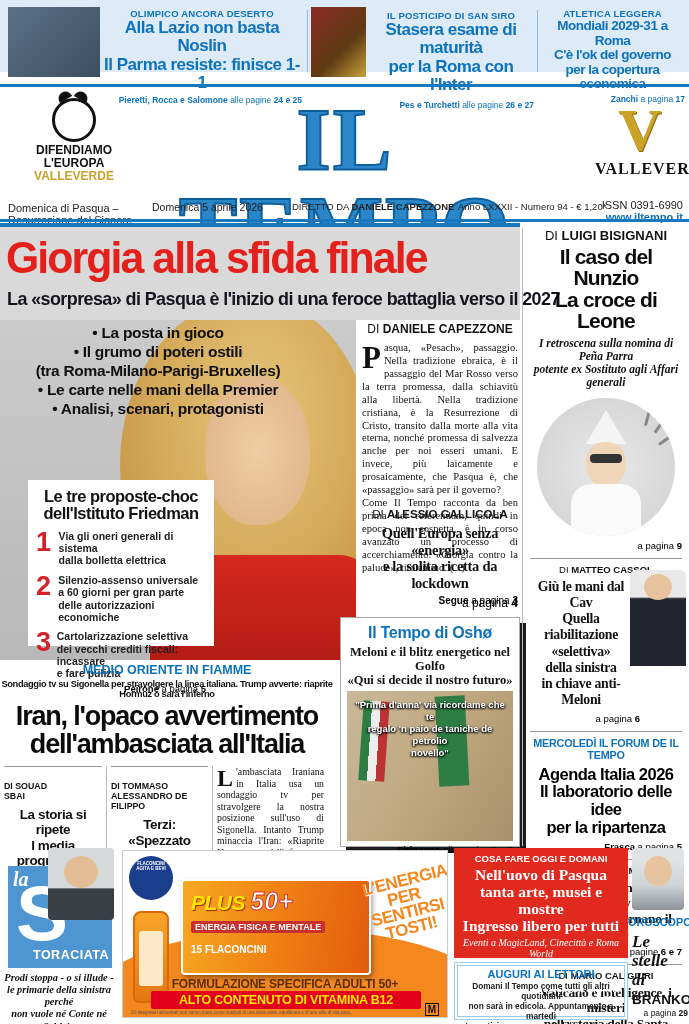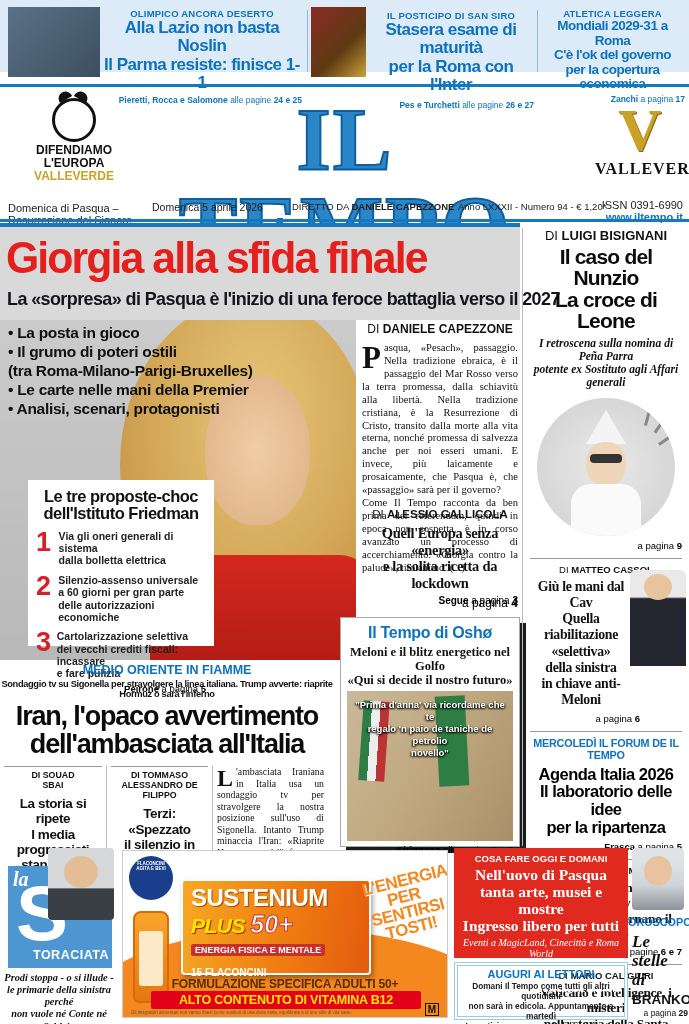--- a/index.html
+++ b/index.html
@@ -75,21 +75,21 @@
   .osho-overlay { position:absolute; left:3px; top:8px; width:160px; font-size:9.5px; font-weight:bold; color:#fff; text-align:center; text-shadow:1px 1px 2px #000, -1px 1px 2px #000; line-height:1.25; }
   .osho-by { font-size:9.5px; text-align:right; margin-top:3px; }
 
   .medio { left:0; top:663px; width:334px; }
   .medio-kicker { color:#0d72bd; font-weight:bold; font-size:12.5px; text-align:center; }
   .medio-deck { font-size:9.3px; font-weight:bold; text-align:center; letter-spacing:-.35px; margin-top:2px; color:#111; }
   .medio-head { font-size:27px; font-weight:bold; text-align:center; letter-spacing:-1.2px; line-height:1.02; margin-top:4px; color:#0b0b0b; }
   .mcols { display:flex; margin-top:8px; }
   .mcol { width:106px; padding:0 4px; }
   .mcol + .mcol { border-left:1px solid #bbb; }
-  .mcol-by { font-size:8.8px; text-align:center; border-top:1px solid #999; padding-top:3px; line-height:1.15; color:#111; }
+  .mcol-by { font-size:8.8px; border-top:1px solid #999; padding-top:14px; line-height:1.15; color:#111; }
   .mcol-title { font-size:13.5px; font-weight:bold; text-align:center; line-height:1.12; letter-spacing:-.4px; margin-top:6px; color:#111; }
   .mcol-page { font-size:8.8px; text-align:right; margin-top:6px; }
   .mcol3-body { font-family:"Liberation Serif",serif; font-size:9.8px; line-height:1.18; text-align:justify; color:#111; }
   .mcol3-by { font-size:8.8px; text-align:right; margin-top:2px; line-height:1.2; }
 
   .vsep { left:522px; top:228px; width:1px; height:618px; background:#bbb; }
   .rightcol { left:530px; top:228px; width:152px; }
   .rc-by { font-size:11.5px; text-align:center; color:#111; }
   .rc-by .nm { font-weight:bold; }
   .bis-head { font-size:21px; font-weight:bold; text-align:center; letter-spacing:-.8px; line-height:1.02; margin-top:3px; color:#0b0b0b; }
@@ -230,21 +230,21 @@
 
   <div class="abs leadband">
     <div class="lead-head" style="margin:8px 0 0 6px;">Giorgia alla sfida finale</div>
     <div class="lead-sub" style="margin:8px 0 0 7px;">La «sorpresa» di Pasqua è l'inizio di una feroce battaglia verso il 2027</div>
   </div>
 
   <div class="abs photo-region">
     <div class="hair"></div>
     <div class="face"></div>
     <div class="jacket"></div>
-    <div class="abs bullets pre" style="left:8px;top:4px;width:300px;">• La posta in gioco
+    <div class="abs bullets pre" style="left:8px;top:4px;width:300px;text-align:center;">• La posta in gioco
 • Il grumo di poteri ostili
 (tra Roma-Milano-Parigi-Bruxelles)
 • Le carte nelle mani della Premier
 • Analisi, scenari, protagonisti</div>
   </div>
 
   <div class="abs friedman">
     <h3 class="pre">Le tre proposte-choc
 dell'Istituto Friedman</h3>
     <div class="fitem">
@@ -429,21 +429,20 @@
 non vuole né Conte né Schlein
 Vorrà un «moderato» ma da
 quelle parti non ce ne sono più</div>
 
   <div class="abs ad">
     <div class="ad-swoosh"></div>
     <div class="ad-badge pre">FLACONCINI
 AGITA E BEVI</div>
     <div class="ad-bottle"></div>
     <div class="ad-box">
-      <div class="ad-brand">SUSTENIUM</div>
       <div><span class="ad-plus">PLUS </span><span class="ad-fifty">50+</span></div>
       <div class="ad-tag">ENERGIA FISICA E MENTALE</div>
       <div class="ad-count">15 FLACONCINI</div>
     </div>
     <div class="ad-tosti pre">L'ENERGIA
 PER SENTIRSI
 TOSTI!</div>
     <div class="ad-line1">FORMULAZIONE SPECIFICA ADULTI 50+</div>
     <div class="ad-line2">ALTO CONTENUTO DI VITAMINA B12</div>
     <div class="ad-disc">Gli integratori alimentari non vanno intesi come sostituti di una dieta varia, equilibrata e di uno stile di vita sano.</div>

